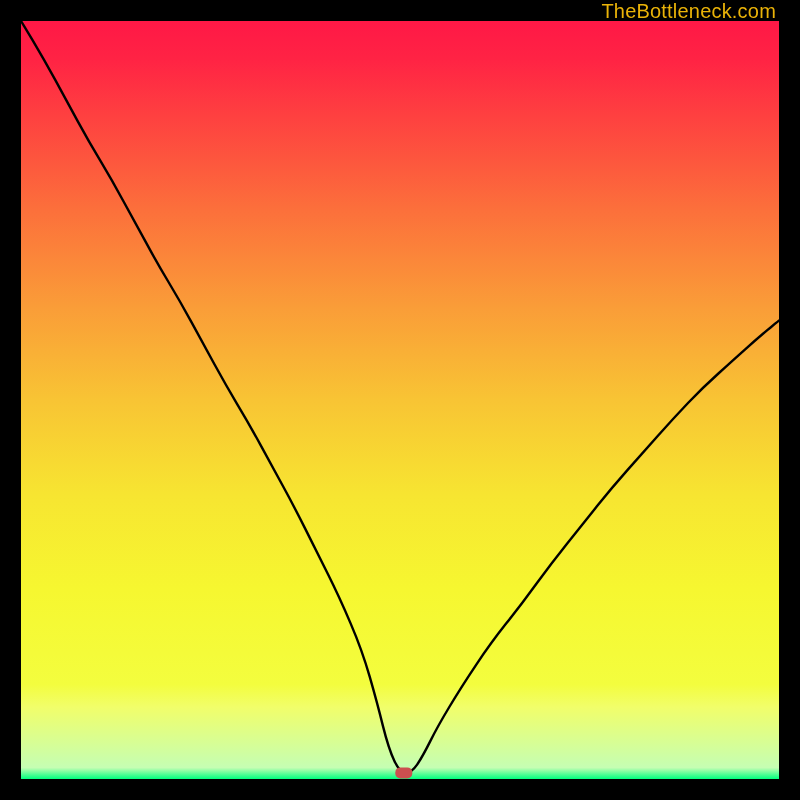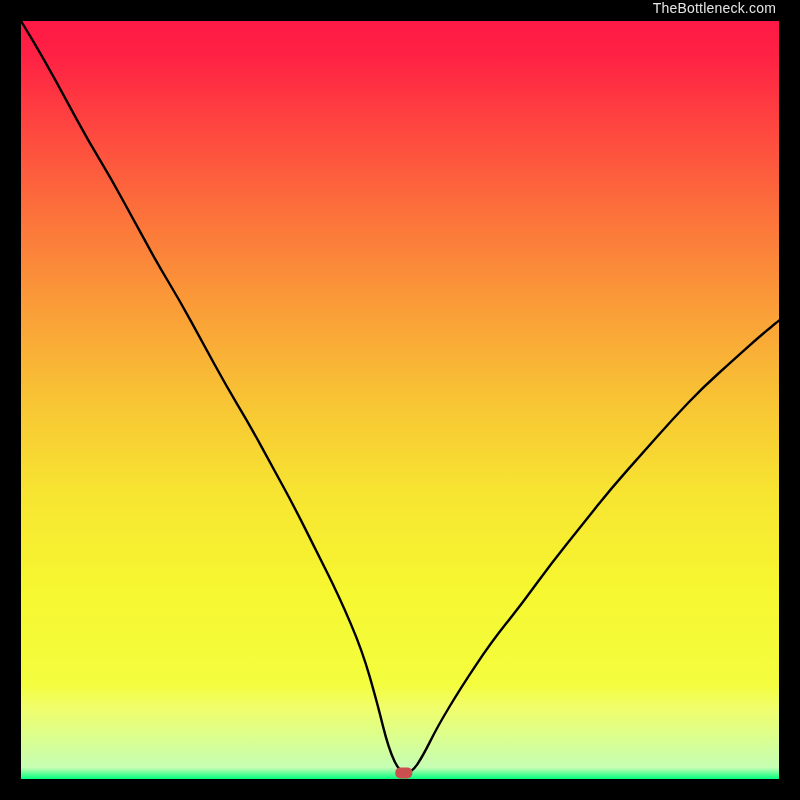--- a/index.html
+++ b/index.html
@@ -23,22 +23,22 @@
     position: absolute;
     left: 21px;
     top: 21px;
     width: 758px;
     height: 758px;
   }
   .watermark {
     position: absolute;
     top: 0px;
     right: 24px;
-    color: #e5e5e5;
-    font-size: 14px;
+    color: #eab308;
+    font-size: 20px;
     font-weight: 500;
     letter-spacing: 0.2px;
     z-index: 10;
   }
 </style>
 </head>
 <body>
 
 <div class="frame">
   <span class="watermark">TheBottleneck.com</span>

